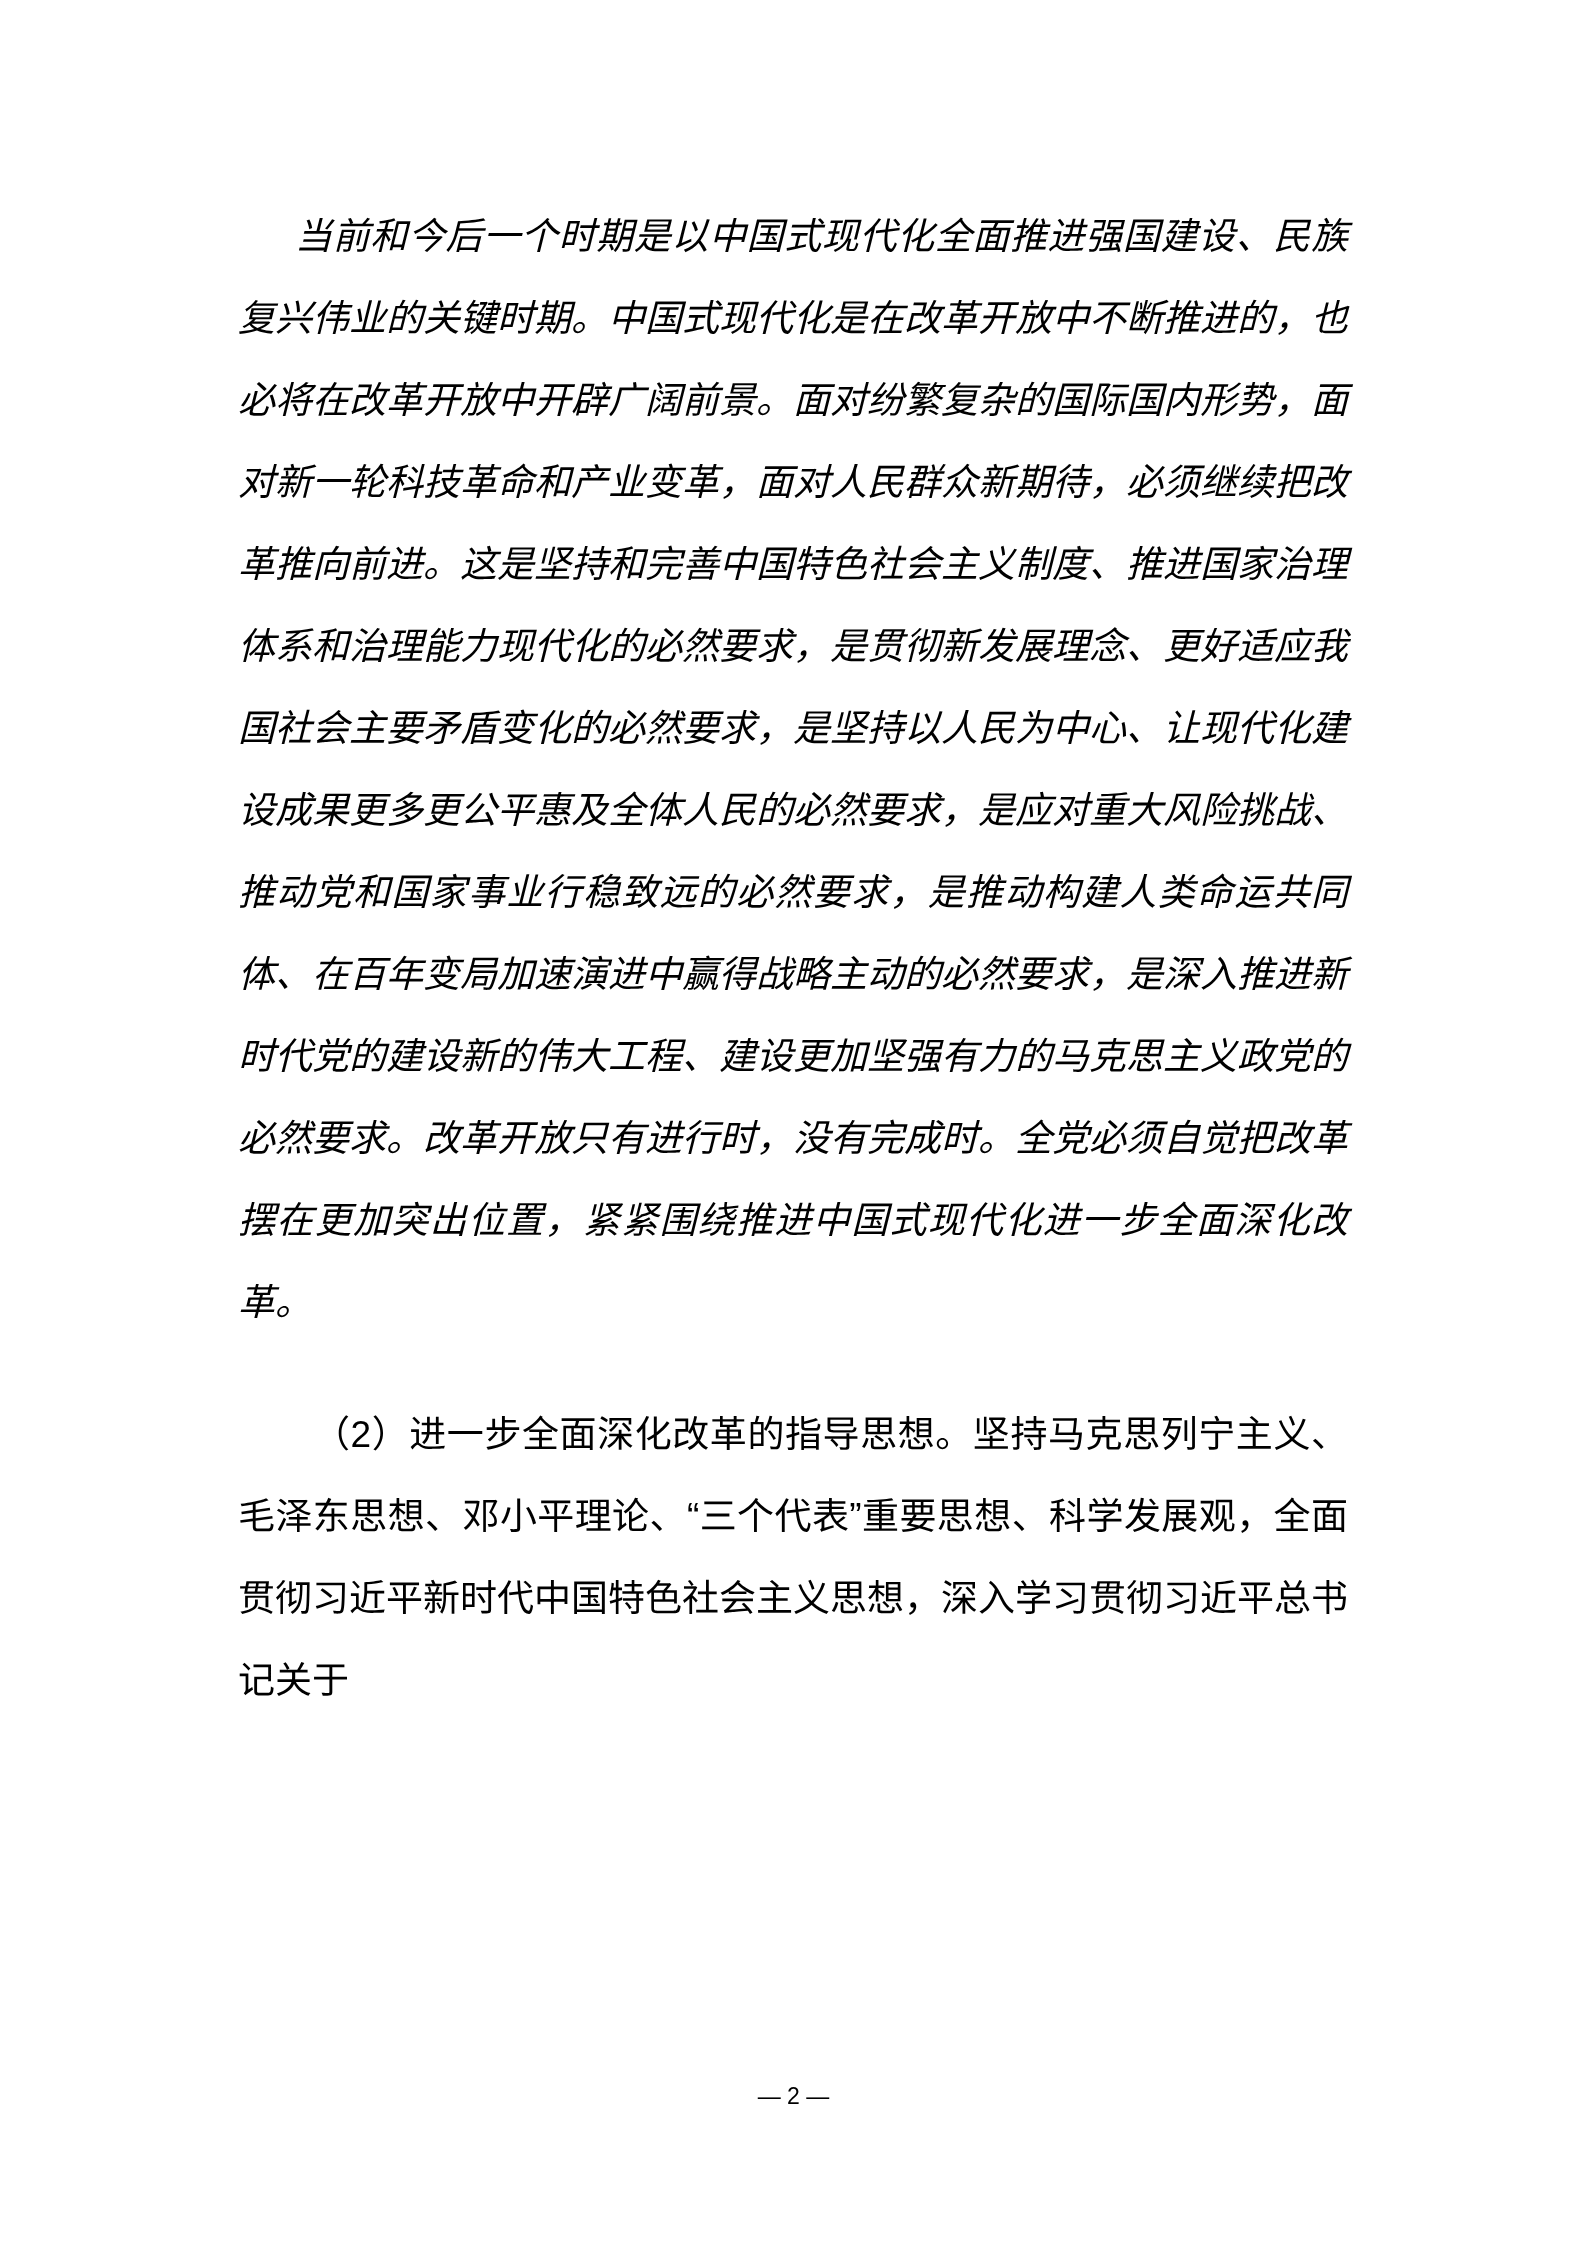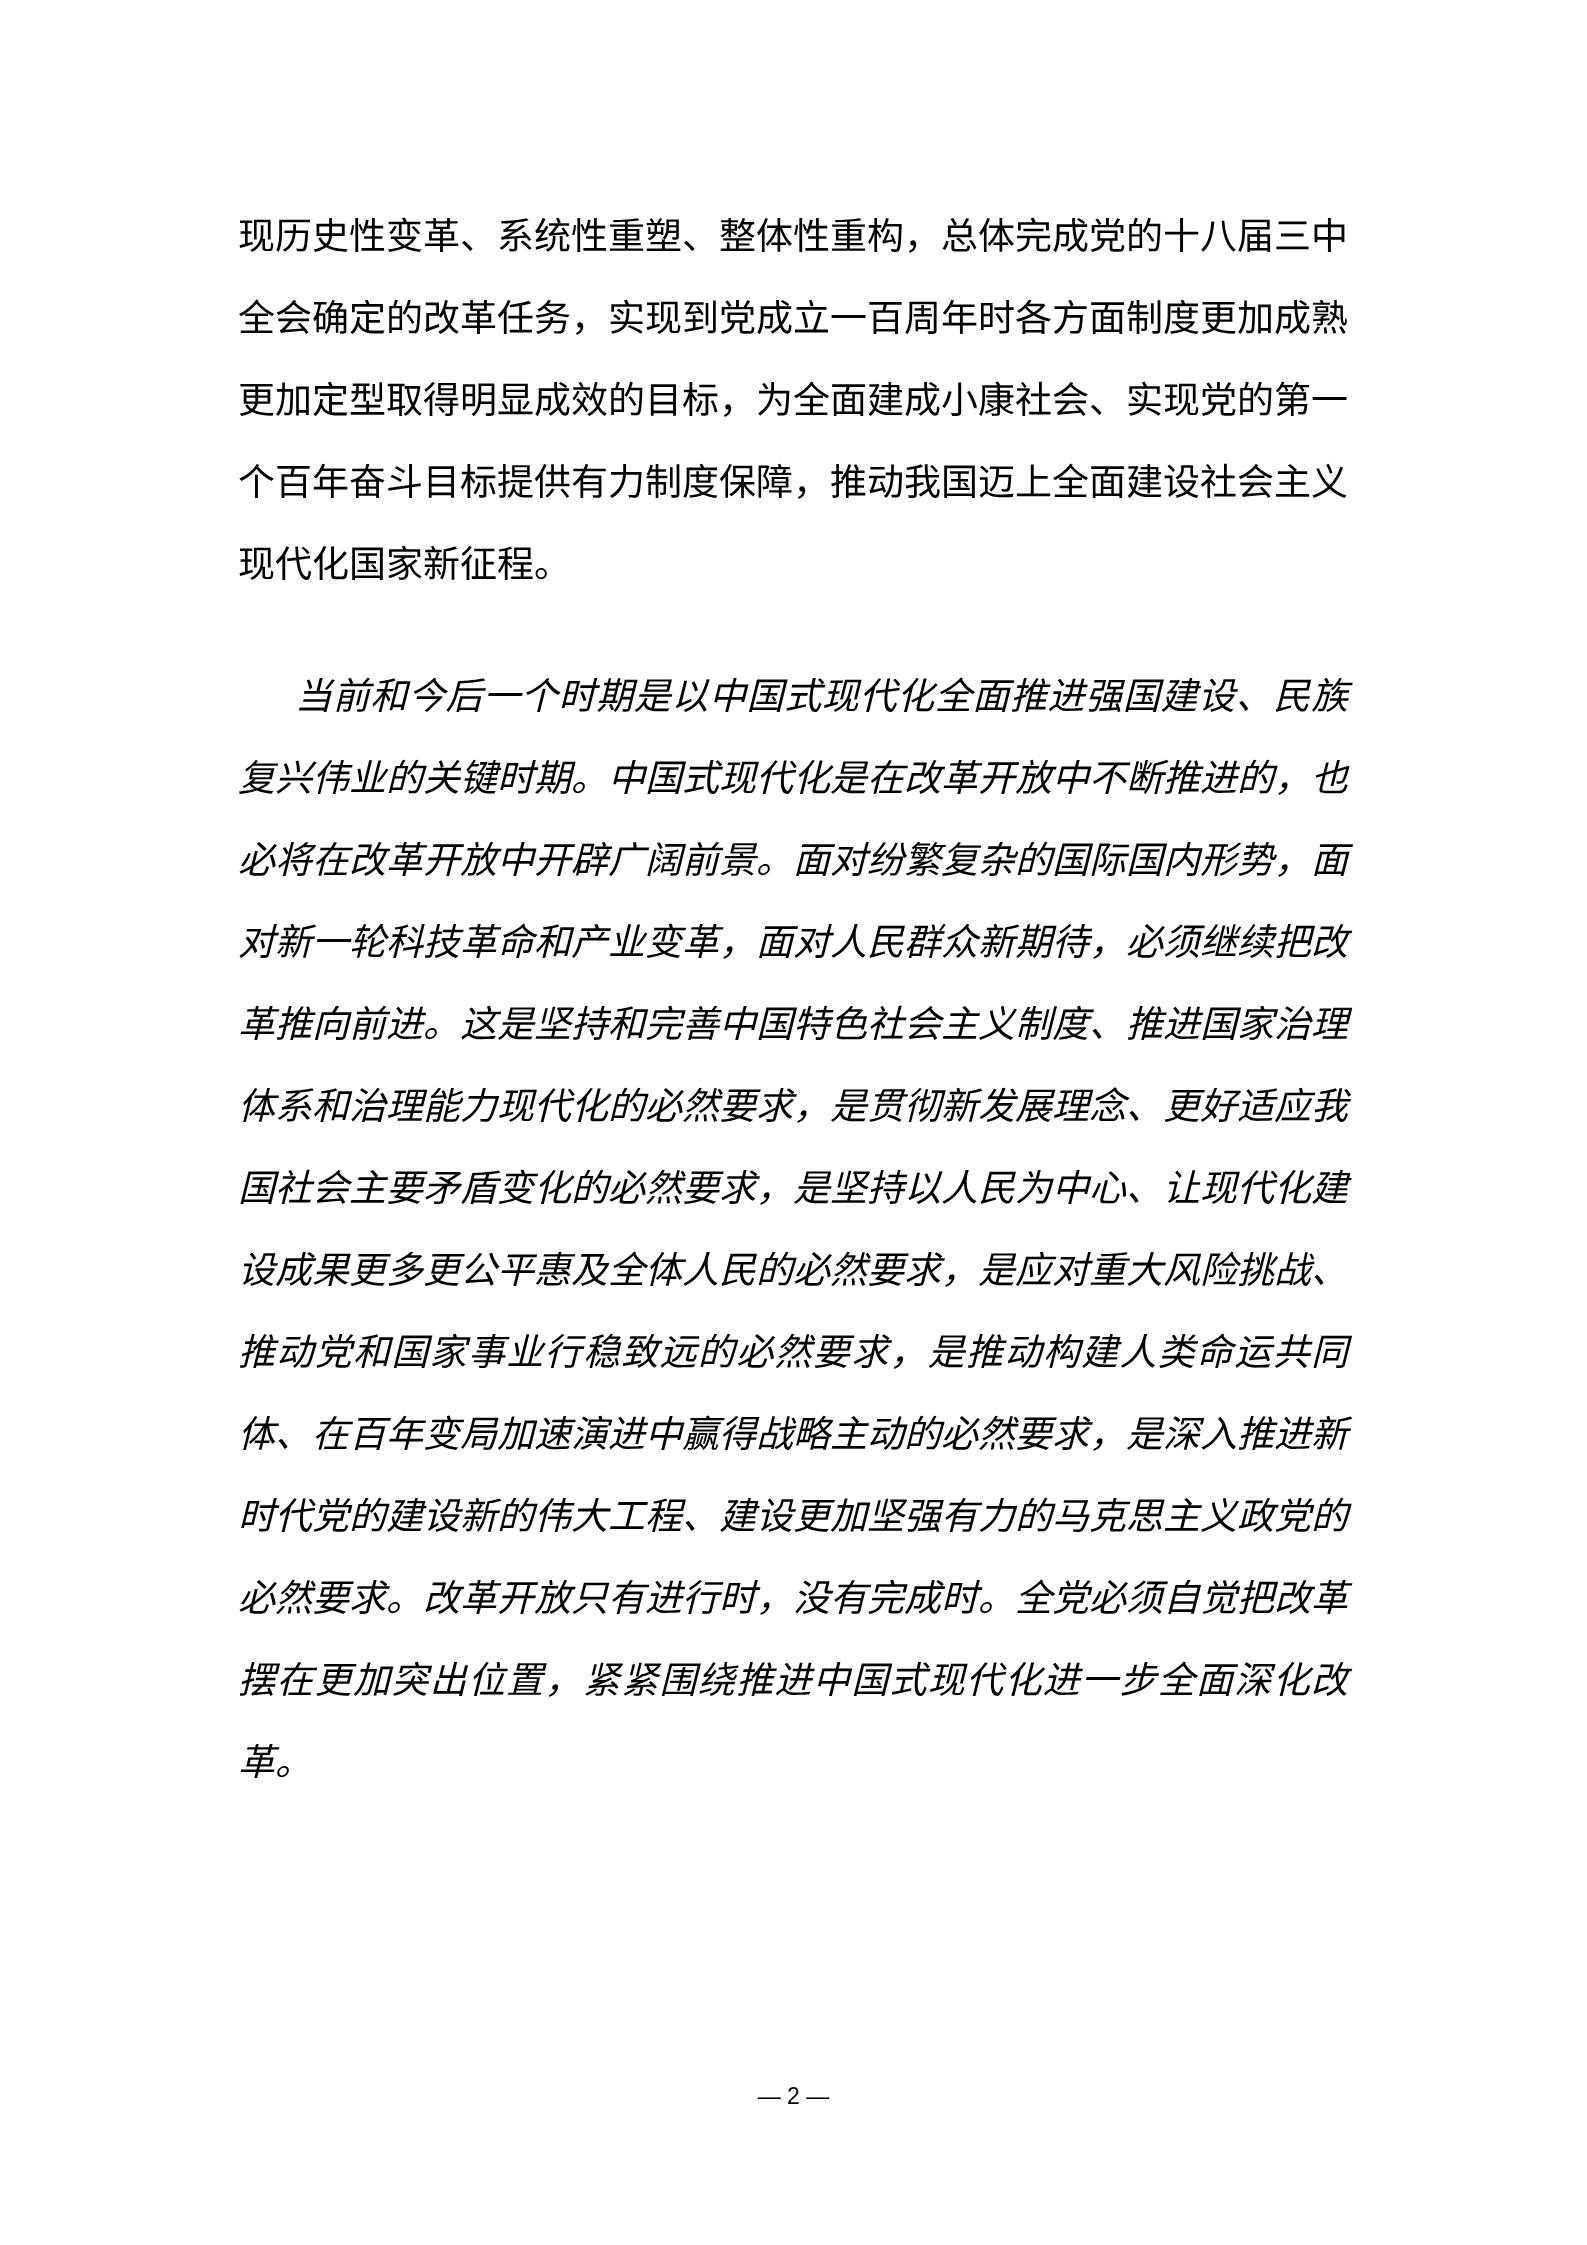--- a/index.html
+++ b/index.html
@@ -56,21 +56,21 @@
     line-height: 28px;
     color: #000000;
   }
 </style>
 </head>
 <body>
 
 <div class="page">
 
   <main class="doc-body">
-    <p class="para indent-cont">现历史性变革、系统性重塑、整体性重构，总体完成党的十八届三中全会确定的改革任务，实现到党成立一百周年时各方面制度更加成熟更加定型取得明显成效的目标，为全面建成小康社会、实现党的第一个百年奋斗目标提供有力制度保障，推动我国迈上全面建设社会主义现代化国家新征程。</p>
 
     <p class="para indent-first">当前和今后一个时期是以中国式现代化全面推进强国建设、民族复兴伟业的关键时期。中国式现代化是在改革开放中不断推进的，也必将在改革开放中开辟广阔前景。面对纷繁复杂的国际国内形势，面对新一轮科技革命和产业变革，面对人民群众新期待，必须继续把改革推向前进。这是坚持和完善中国特色社会主义制度、推进国家治理体系和治理能力现代化的必然要求，是贯彻新发展理念、更好适应我国社会主要矛盾变化的必然要求，是坚持以人民为中心、让现代化建设成果更多更公平惠及全体人民的必然要求，是应对重大风险挑战、推动党和国家事业行稳致远的必然要求，是推动构建人类命运共同体、在百年变局加速演进中赢得战略主动的必然要求，是深入推进新时代党的建设新的伟大工程、建设更加坚强有力的马克思主义政党的必然要求。改革开放只有进行时，没有完成时。全党必须自觉把改革摆在更加突出位置，紧紧围绕推进中国式现代化进一步全面深化改革。</p>
 
+    <p class="para indent-numbered">（2）进一步全面深化改革的指导思想。坚持马克思列宁主义、毛泽东思想、邓小平理论、“三个代表”重要思想、科学发展观，全面贯彻习近平新时代中国特色社会主义思想，深入学习贯彻习近平总书记关于</p>
   </main>
 
   <div class="page-number">— 2 —</div>
 
 </div>
 
 </body></html>

